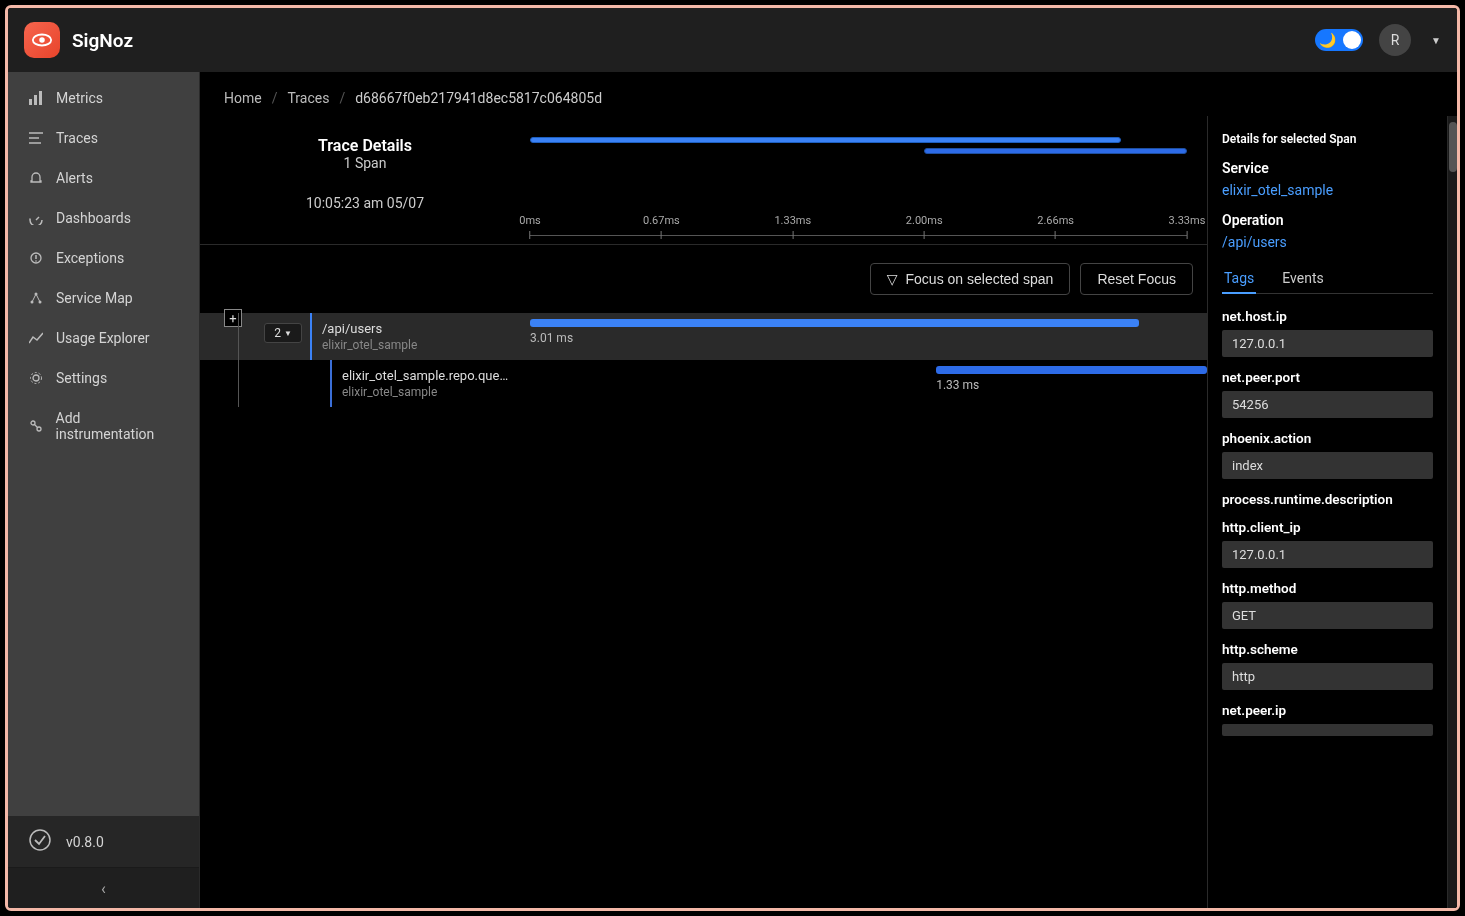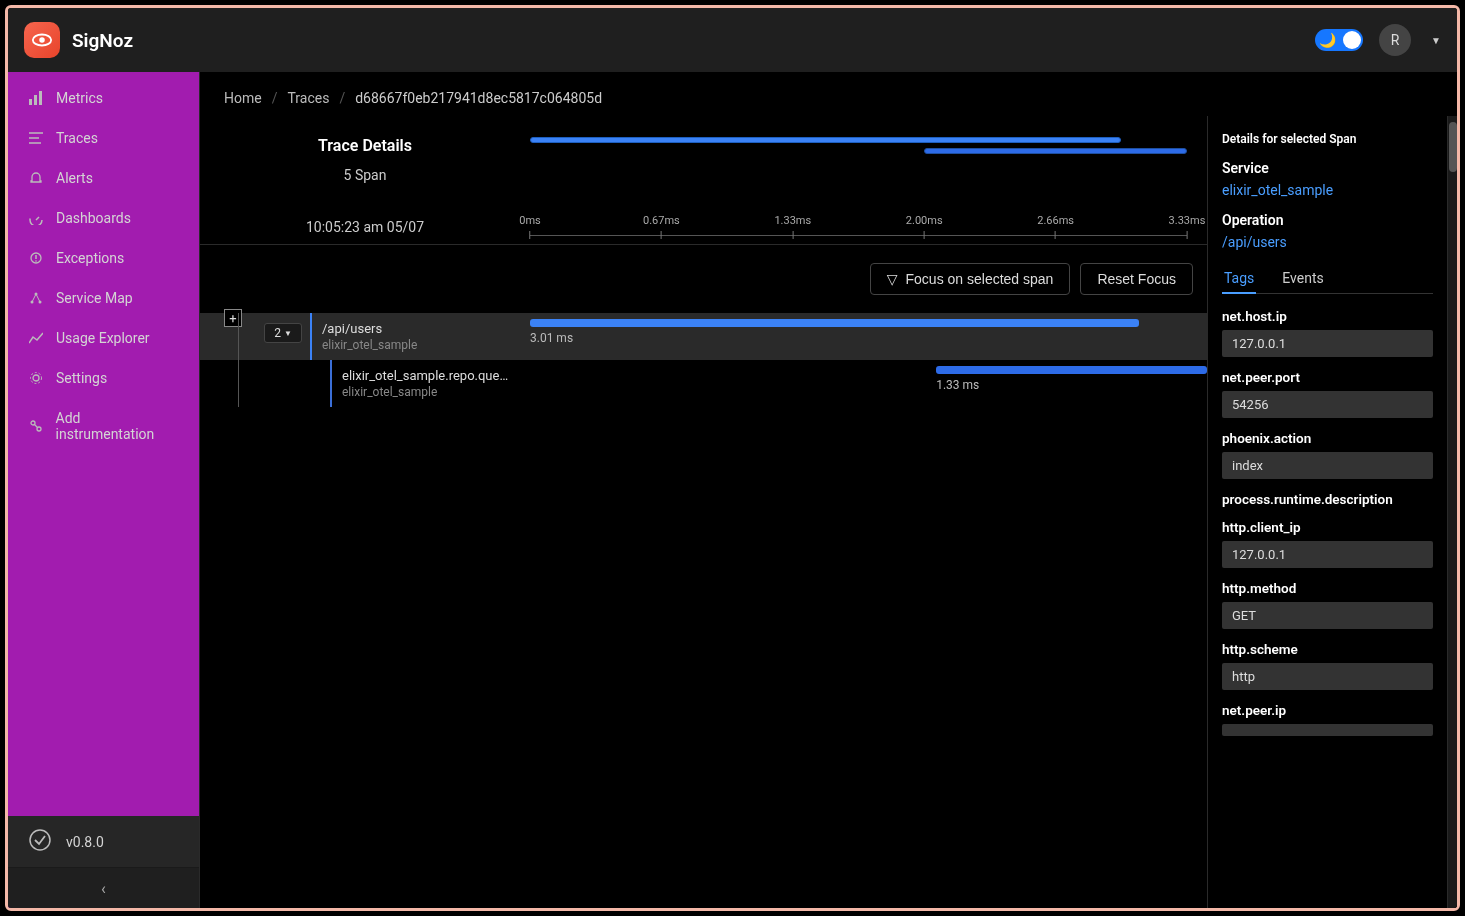--- a/index.html
+++ b/index.html
@@ -53,21 +53,21 @@
 .avatar {
   width: 32px; height: 32px; background: #444; border-radius: 50%;
   display: flex; align-items: center; justify-content: center;
   font-size: 14px; color: #ddd;
 }
 .caret-down { font-size: 10px; color: #ccc; margin-left: 4px; }
 
 .body { flex: 1; display: flex; overflow: hidden; }
 
 .sidebar {
-  width: 192px; background: #a21caf; display: flex; flex-direction: column;
+  width: 192px; background: #404040; display: flex; flex-direction: column;
   border-right: 1px solid #2a2a2a;
 }
 .nav { flex: 1; padding-top: 6px; }
 .nav-item {
   display: flex; align-items: center; gap: 12px;
   padding: 12px 20px; font-size: 14px; color: #d4d4d4;
   cursor: pointer;
 }
 .nav-item .icon { width: 16px; height: 16px; display:flex; align-items:center; justify-content:center; }
 .sidebar-bottom { }
@@ -95,21 +95,21 @@
 .breadcrumbs .sep { color:#555; }
 .breadcrumbs .last { color:#ccc; }
 .content { flex:1; display:flex; overflow:hidden; padding: 0 0 0 0; }
 .trace-area { flex:1; padding: 20px 0 0 0; overflow:hidden; }
 .trace-header {
   display:flex; padding: 0 10px 8px 10px;
   border-bottom:1px solid #2a2a2a;
 }
 .trace-meta {
   width: 320px; text-align:center; padding-right:10px;
-  display:flex; flex-direction:column; gap:12px;
+  display:flex; flex-direction:column; 
 }
 .trace-title { font-size:16px; font-weight:600; }
 .trace-count { font-size:14px; color:#ccc; }
 .trace-time { font-size:14px; color:#ccc; margin-top:24px; }
 .timeline { flex:1; position:relative; padding-right:10px; }
 .mini {
   height: 28px; position:relative; margin-top:0px;
 }
 .mini .bar1 {
   position:absolute; top:1px; left:0; width:90%; height:6px;
@@ -349,21 +349,21 @@
         <span class="sep">/</span>
         <span class="last">d68667f0eb217941d8ec5817c064805d</span>
       </div>
 
       <div class="content">
         <div class="trace-area">
 
           <div class="trace-header">
             <div class="trace-meta">
               <div class="trace-title">Trace Details</div>
-              <div class="trace-count">5 Span</div>
+              <div class="trace-count">1 Span</div>
               <div class="trace-time">10:05:23 am 05/07</div>
             </div>
             <div class="timeline">
               <div class="mini">
                 <div class="bar1"></div>
                 <div class="bar2"></div>
               </div>
               <div class="axis">
                 <div class="tick" style="left:0%">
                     <span>0ms</span>

